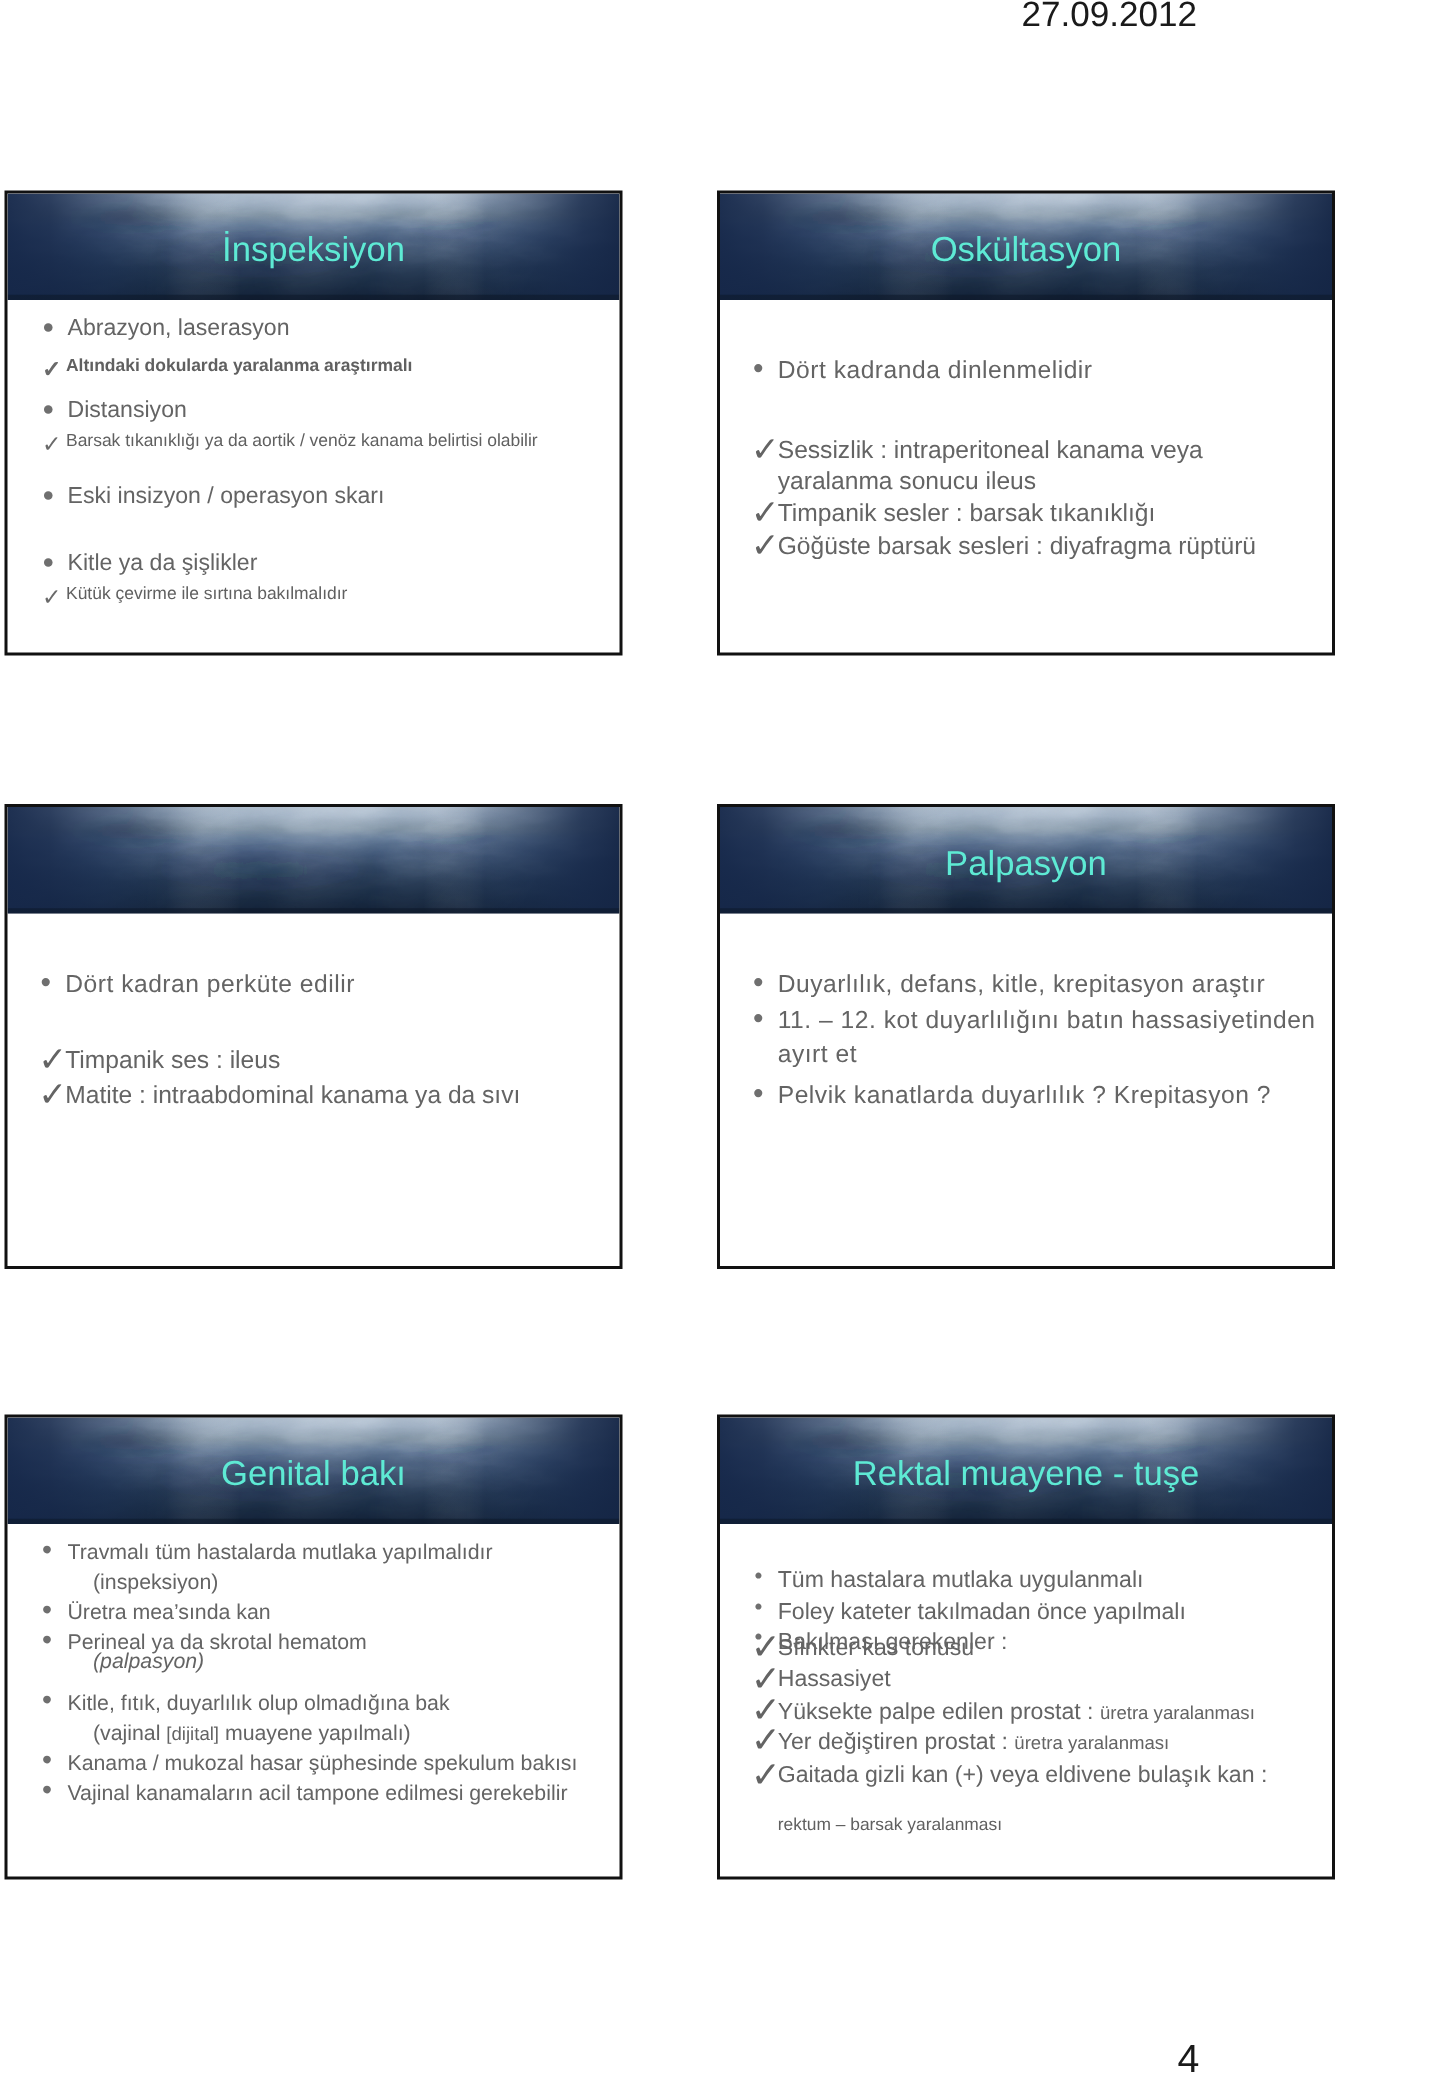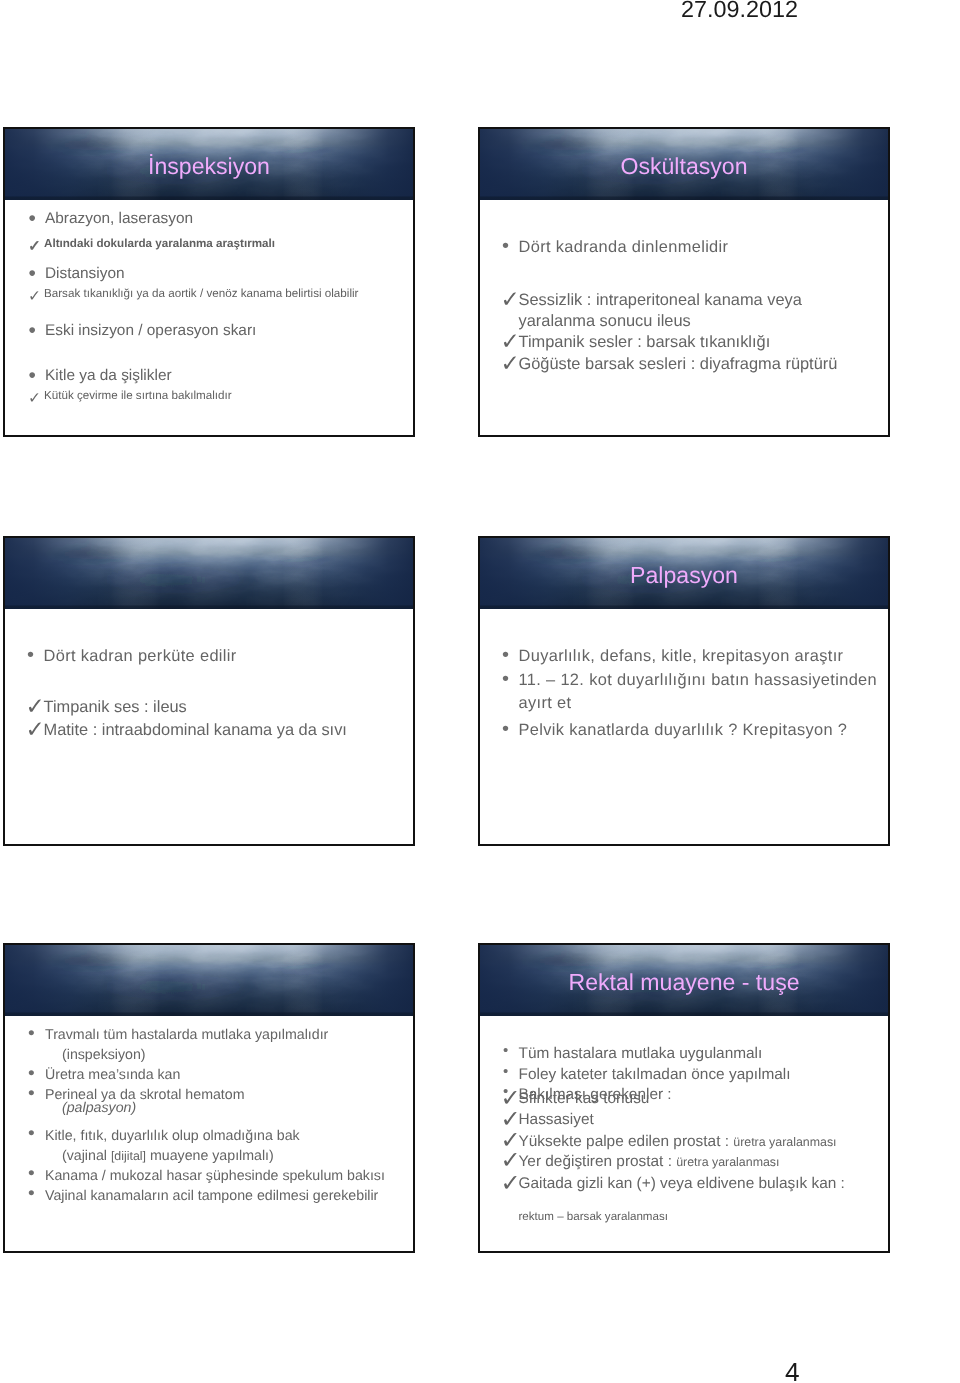--- a/index.html
+++ b/index.html
@@ -12,21 +12,21 @@
          width:412px;height:310px;}
   .s-c1{left:3px;}
   .s-c2{left:478px;}
   .s-r1{top:127px;}
   .s-r2{top:536px;}
   .s-r3{top:943px;}
 
   .sl-head{position:relative;width:100%;height:71px;overflow:hidden;background:#152338;}
   .sl-head .tex{position:absolute;left:0;top:0;width:100%;height:100%;display:block;}
   .sl-title{position:absolute;left:0;right:0;top:23px;text-align:center;line-height:28px;
-            color:#f0abfc;font-size:23.1px;z-index:5;font-weight:400;}
+            color:#5eead4;font-size:23.1px;z-index:5;font-weight:400;}
   .sl-body{position:relative;color:#646464;}
 
   
   .b1{font-size:15.4px;line-height:18px;color:#646464;padding-left:40px;position:absolute;white-space:nowrap;left:0;}
   .b1:before{content:"\2022";position:absolute;left:23.5px;top:-0.5px;font-size:21px;color:#6f6f6f;}
   .b2{font-size:11.65px;line-height:14px;color:#606060;padding-left:39px;position:absolute;white-space:nowrap;left:0;}
   .b2:before{content:"\2713";position:absolute;left:23px;top:2.8px;font-size:15.5px;color:#6a6a6a;}
 
   
   .bl{font-size:16.4px;line-height:19px;color:#646464;padding-left:38.5px;position:absolute;left:0;white-space:nowrap;letter-spacing:0.35px;}
@@ -219,20 +219,21 @@
       <div class="bl cont v3">ayırt et</div>
       <div class="bl v4">Pelvik kanatlarda duyarlılık ? Krepitasyon ?</div>
     </div>
   </div>
 
   <div class="slide s-r3 s-c1">
     <div class="sl-head">
       <svg class="tex" viewBox="0 0 412 71" preserveAspectRatio="none">
           <use href="#hdrtex" x="0" y="0" width="412" height="71"></use>
         </svg>
+      <div class="sl-title">Genital bakı</div>
     </div>
     <div class="sl-body sb5">
       <div class="bm p1">Travmalı tüm hastalarda mutlaka yapılmalıdır</div>
       <div class="bm ind p2">(inspeksiyon)</div>
       <div class="bm p3">Üretra mea’sında kan</div>
       <div class="bm p4">Perineal ya da skrotal hematom</div>
       <div class="bm ind p5">(palpasyon)</div>
       <div class="bm p6">Kitle, fıtık, duyarlılık olup olmadığına bak</div>
       <div class="bm ind p7"><span>(vajinal </span><span class="tiny">[dijital]</span><span> muayene yapılmalı)</span></div>
       <div class="bm p8">Kanama / mukozal hasar şüphesinde spekulum bakısı</div>

